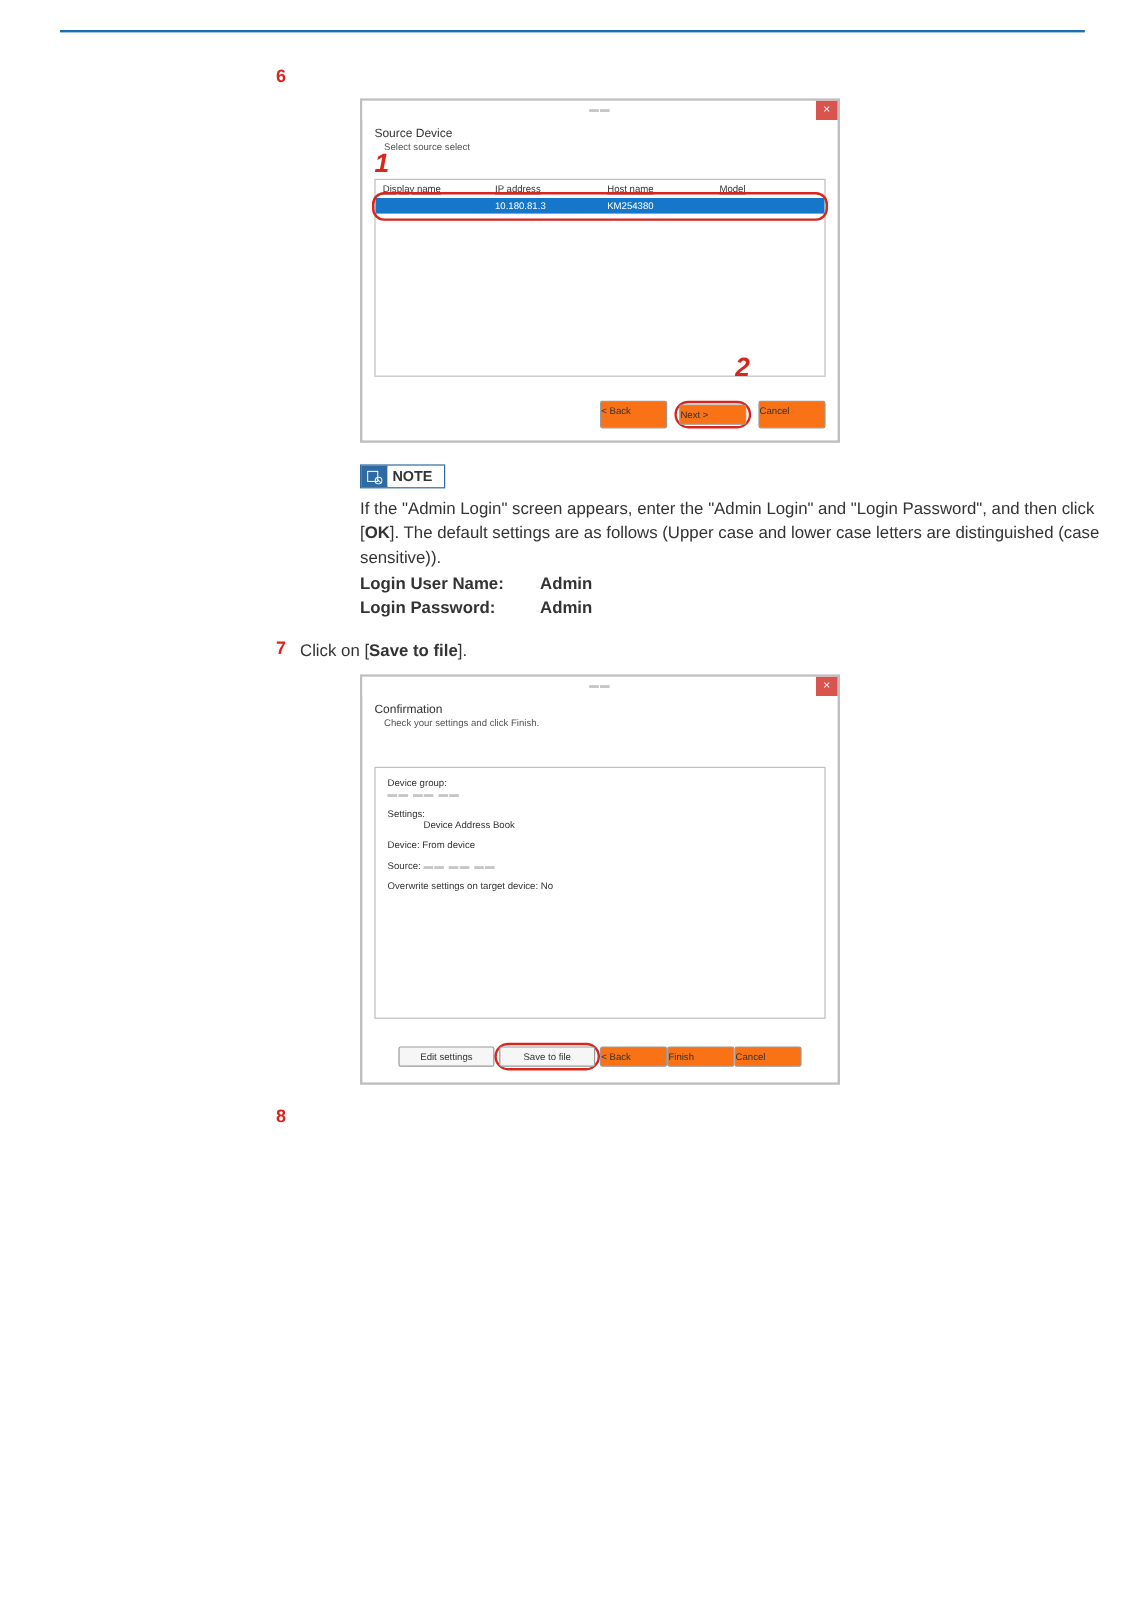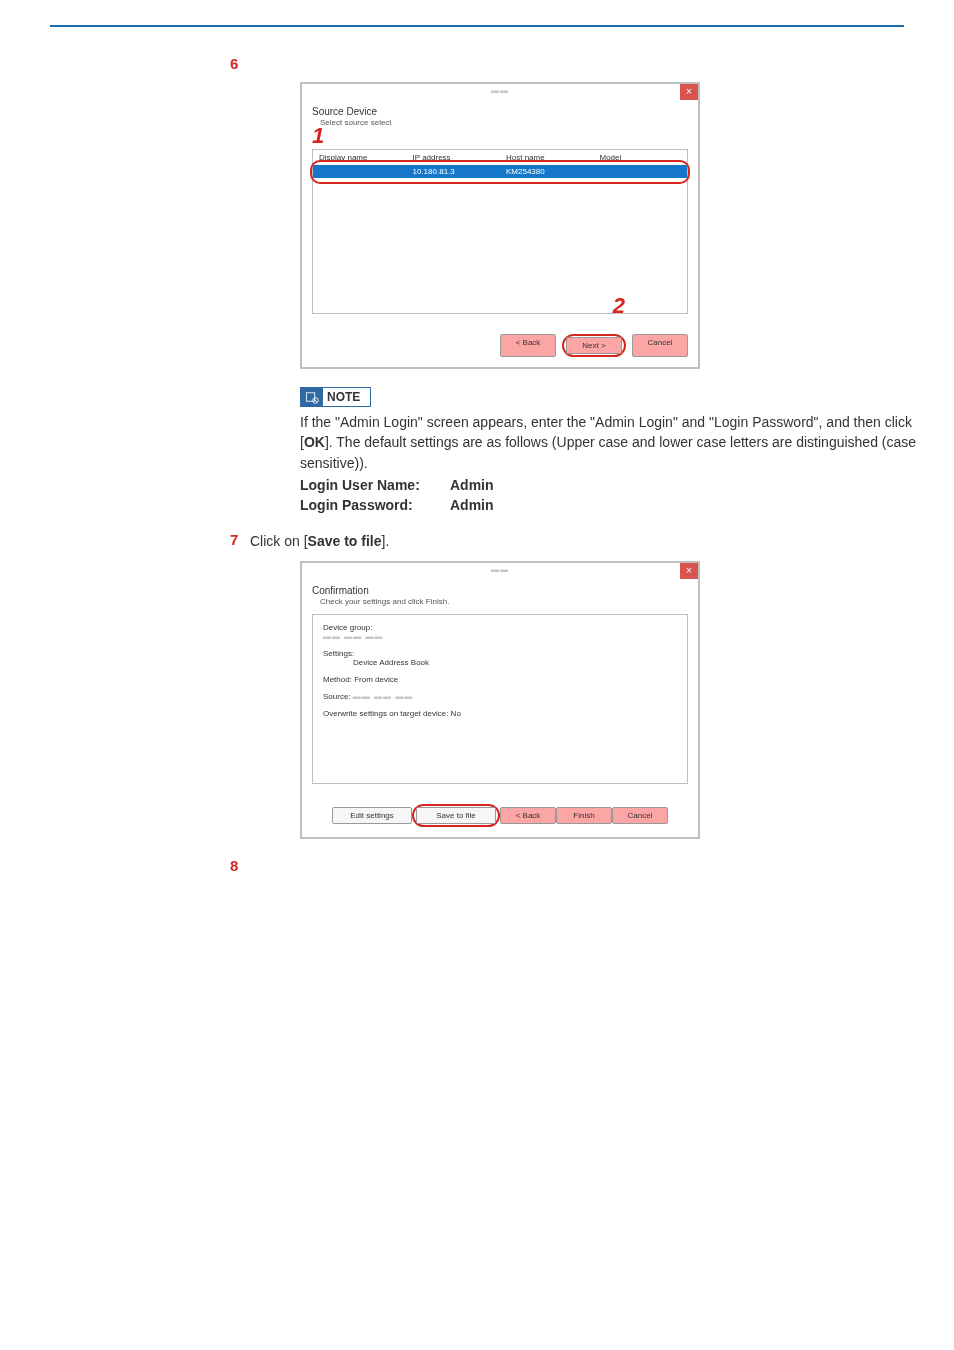--- a/index.html
+++ b/index.html
@@ -24,37 +24,37 @@
   .marker1 { color: #d7261e; font-size: 22px; font-weight: bold; font-style: italic; line-height: 1; margin-top: -2px; }
   .dev-list { border: 1px solid #bfbfbf; margin-top: 2px; height: 165px; position: relative; }
   .dev-head { display: flex; font-size: 8px; color: #333; text-decoration: underline; }
   .dev-head > div { padding: 3px 6px; }
   .dev-row { display: flex; background: #1477c9; color: #fff; font-size: 8px; }
   .dev-row > div { padding: 2px 6px; }
   .dev-ring { position: absolute; border: 2px solid #d7261e; border-radius: 10px; left: -3px; top: 10px; right: -3px; height: 24px; pointer-events: none; }
   .col-dn { width: 25%; } .col-ip { width: 25%; } .col-hn { width: 25%; } .col-md { width: 25%; }
   .marker2 { position: absolute; right: 62px; bottom: -6px; color: #d7261e; font-size: 22px; font-weight: bold; font-style: italic; }
   .btn-row { display: flex; justify-content: flex-end; gap: 6px; padding: 10px 10px 10px 10px; }
-  .btn { font-size: 8px; padding: 3px 0; width: 56px; text-align: center; border: 1px solid #999; background: #fca5a5; border-radius: 2px; }
+  .btn { font-size: 8px; padding: 3px 0; width: 56px; border: 1px solid #999; background: #f97316; border-radius: 2px; }
   .btn-ring { border: 2px solid #d7261e; border-radius: 12px; padding: 1px 2px; display: inline-flex; }
   .btn-ring .btn { border-radius: 2px; }
 
   
   .note-block { margin-left: 250px; width: 620px; margin-bottom: 18px; }
   .note-head { display: inline-flex; align-items: center; border: 1px solid #2f6aa3; }
   .note-icon { width: 22px; height: 18px; background: #2f6aa3; display: flex; align-items: center; justify-content: center; }
   .note-icon svg { width: 14px; height: 14px; }
   .note-label { font-size: 12px; font-weight: bold; color: #333; padding: 1px 10px 1px 4px; background: #fff; }
   .note-text { font-size: 14px; color: #333; line-height: 1.45; margin-top: 4px; }
   .cred-row { display: flex; font-size: 14px; color: #333; margin-top: 4px; }
   .cred-row .lbl { width: 150px; font-weight: bold; }
   .cred-row .val { font-weight: bold; }
 
   
-  .dev-summary { border: 1px solid #bfbfbf; height: 170px; padding: 8px 10px; font-size: 8px; color: #333; position: relative; }
+  .dev-summary { border: 1px solid #bfbfbf; height: 210px; padding: 8px 10px; font-size: 8px; color: #333; position: relative; margin-top: 24px; }
   .dev-summary .kv { margin-top: 8px; }
   .dev-summary .kv .v { color: #c7c7c7; font-weight: bold; letter-spacing: 1px; }
   .btn-row2 { display: flex; justify-content: center; gap: 0; padding: 10px 25px; align-items: center; }
   .btn-wide { font-size: 8px; padding: 3px 0; width: 80px; text-align: center; border: 1px solid #999; background: #f6f6f6; border-radius: 2px; }
   .ring2 { border: 2px solid #d7261e; border-radius: 12px; padding: 1px 2px; display: inline-flex; }
 
   
   .pgnum { position: absolute; bottom: 20px; left: 0; right: 0; text-align: center; font-size: 14px; color: #333; }
 </style>
 </head>
@@ -144,21 +144,21 @@
     <div style="height:8px"></div>
     <div class="dev-summary">
       <div class="kv" style="margin-top:0">
         <span>Device group:</span><br>
         <span class="v">▬▬ ▬▬ ▬▬</span>
       </div>
       <div class="kv">
         <span>Settings:</span><br>
         <span style="margin-left:30px">Device Address Book</span>
       </div>
-      <div class="kv">Method: From device</div>
+      <div class="kv">Device: From device</div>
       <div class="kv">
         <span>Source:</span>
         <span class="v">▬▬ ▬▬ ▬▬</span>
       </div>
       <div class="kv">Overwrite settings on target device: No</div>
     </div>
   </div>
   <div class="btn-row2">
     <div class="btn-wide">Edit settings</div>
     <span class="ring2">

